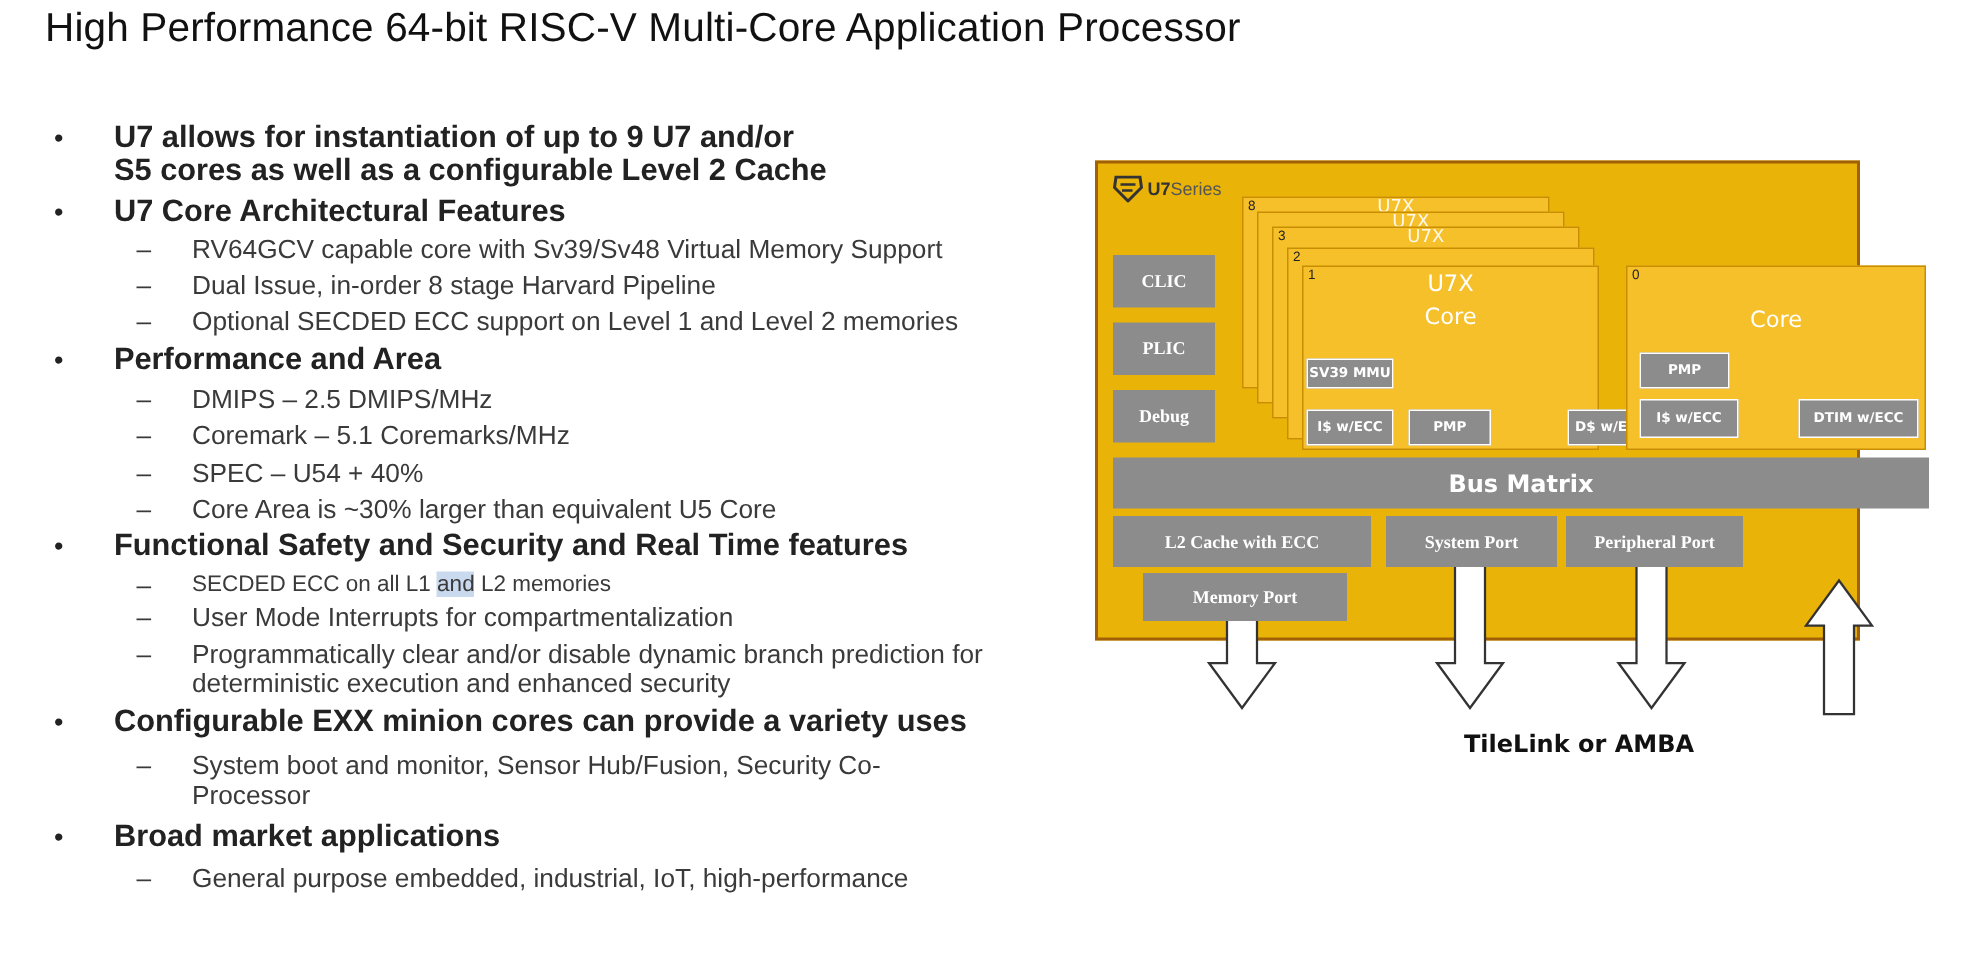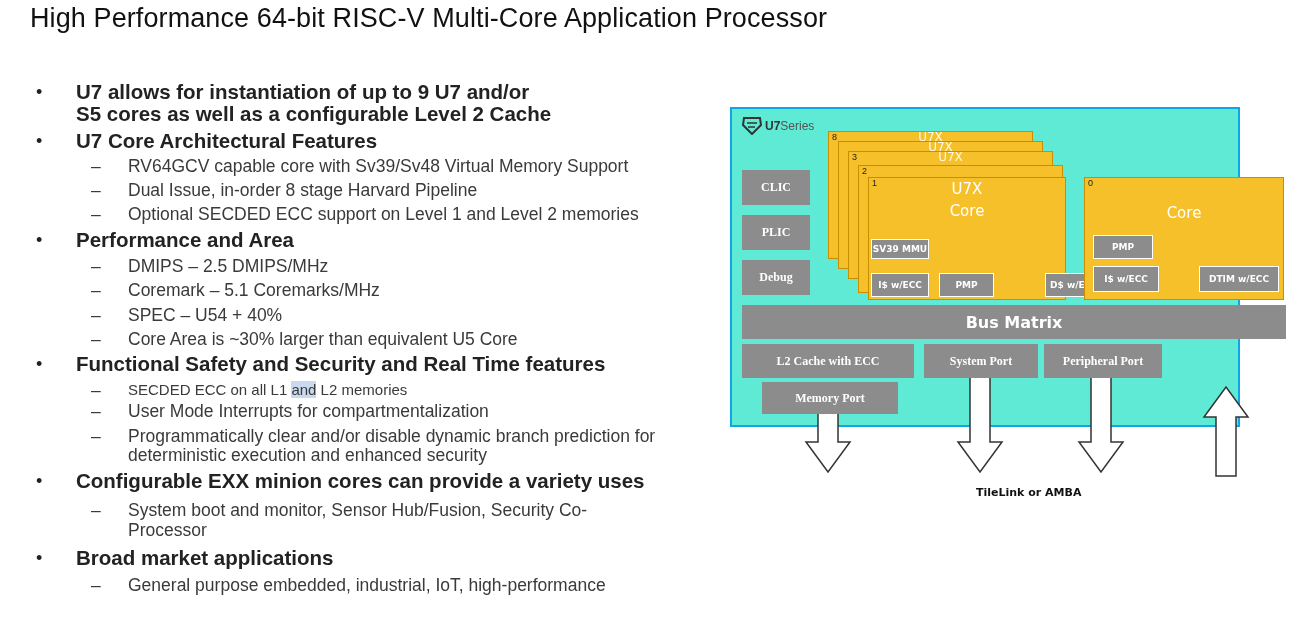--- a/index.html
+++ b/index.html
@@ -11,36 +11,36 @@
   .list { position: absolute; left: 0; top: 0; width: 730px; height: 643px; }
   .l1, .l2 { position: absolute; white-space: nowrap; }
   .l1 { font-size: 20.5px; font-weight: bold; color: #222; line-height: 22px; }
   .l1 .bullet { position: absolute; left: -40px; top: 0; font-weight: normal; font-size: 18px; }
   .l2 { font-size: 17.5px; color: #3a3a3a; line-height: 20px; }
   .l2 .dash { position: absolute; left: -37px; top: 0; }
   .l2.small { font-size: 15px; }
   .hl { background: #c9d9ee; }
 
   .diagram { position: absolute; left: 730px; top: 107px; width: 565px; height: 395px; }
-  .frame { position: absolute; left: 0; top: 0; width: 510px; height: 320px; background: #5eead4; border: 2px solid #0ea5e9; }
+  .frame { position: absolute; left: 0; top: 0; width: 510px; height: 320px; background: #eab308; border: 2px solid #a16207; }
   .logo { position: absolute; left: 10px; top: 8px; display: flex; align-items: center; gap: 3px; }
   .logo-text { font-size: 12px; color: #333; font-weight: bold; }
   .logo-text .sub { font-weight: normal; color: #555; }
 
   .gbox { position: absolute; background: #8c8c8c; color: #fff; font-size: 12px; font-weight: bold; display: flex; align-items: center; justify-content: center; font-family: Liberation Serif, serif; }
   .core { position: absolute; background: #f6c02b; border: 1px solid #c88e00; }
   .core-shadow { position: absolute; background: #f6c02b; border: 1px solid #c88e00; }
   .core .num, .core-shadow .num { position: absolute; left: 3px; top: 0px; font-size: 9px; color: #222; }
   .core-title { position: absolute; width: 100%; text-align: center; color: #fff; font-size: 15px; font-family: "DejaVu Sans", sans-serif; line-height: 19px; }
   .sub-box { position: absolute; background: #8c8c8c; color: #fff; font-size: 9px; font-weight: bold; display: flex; align-items: center; justify-content: center; border: 1px solid #fff; font-family: "DejaVu Sans", sans-serif; }
 
   .bus { position: absolute; left: 10px; top: 196px; width: 544px; height: 34px; background: #8c8c8c; color: #fff; font-size: 16px; font-weight: bold; display: flex; align-items: center; justify-content: center; font-family: "DejaVu Sans", sans-serif; }
 
   .arrows { position: absolute; left: 0; top: 0; width: 565px; height: 395px; overflow: visible; }
-  .tl-label { position: absolute; left: 246px; top: 379px; font-size: 11px; font-weight: bold; color: #111; font-family: "DejaVu Sans", sans-serif; white-space: nowrap; }
+  .tl-label { position: absolute; left: 246px; top: 379px; font-size: 16px; font-weight: bold; color: #111; font-family: "DejaVu Sans", sans-serif; white-space: nowrap; }
 </style>
 </head>
 <body>
 
 <div class="title">High Performance 64-bit RISC-V Multi-Core Application Processor</div>
 
 <div class="list">
 
   <div class="l1" style="left:76px; top:81px;">
     <span class="bullet">•</span>

